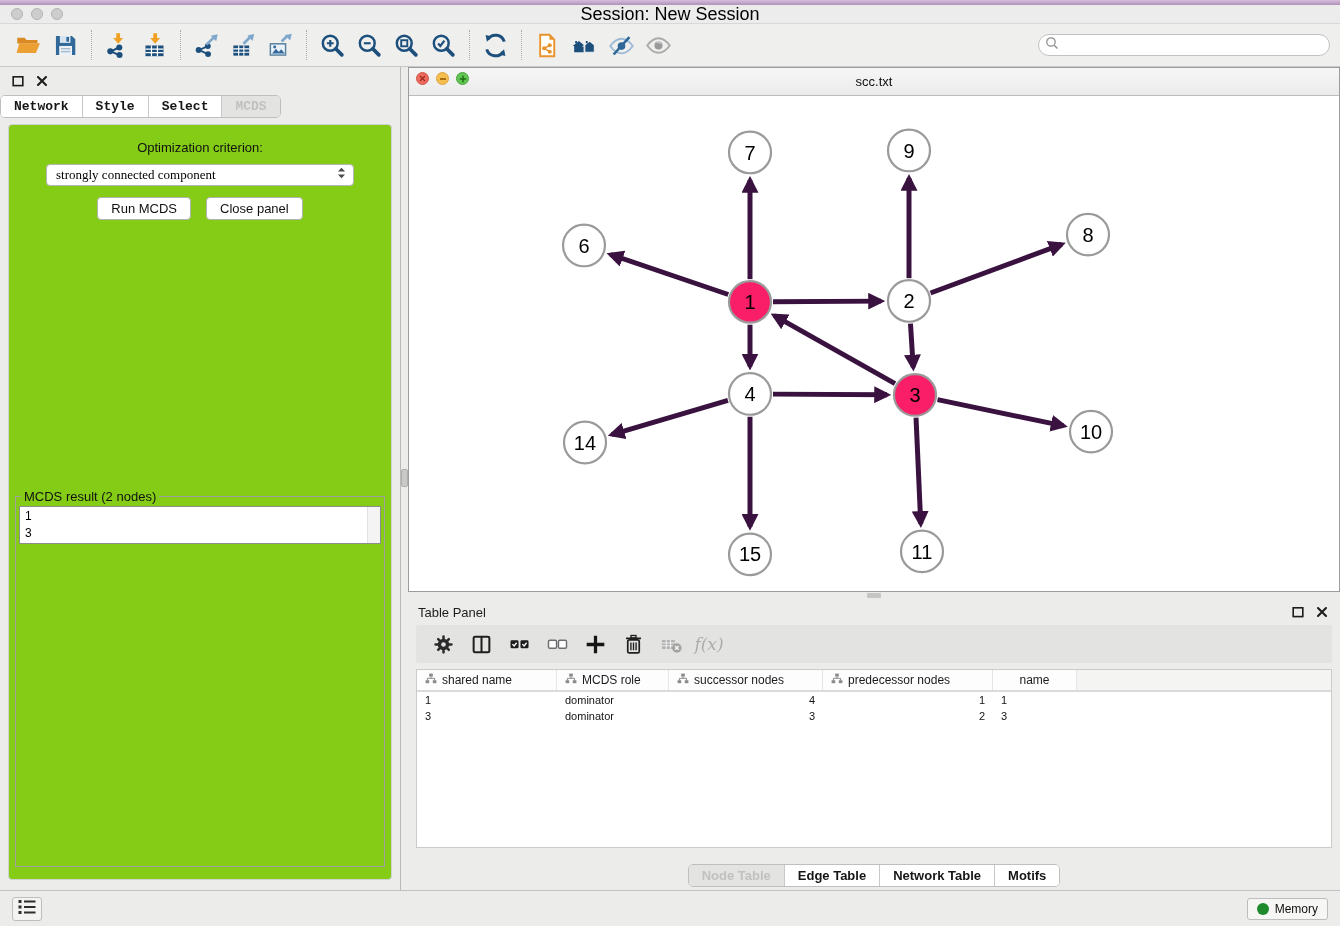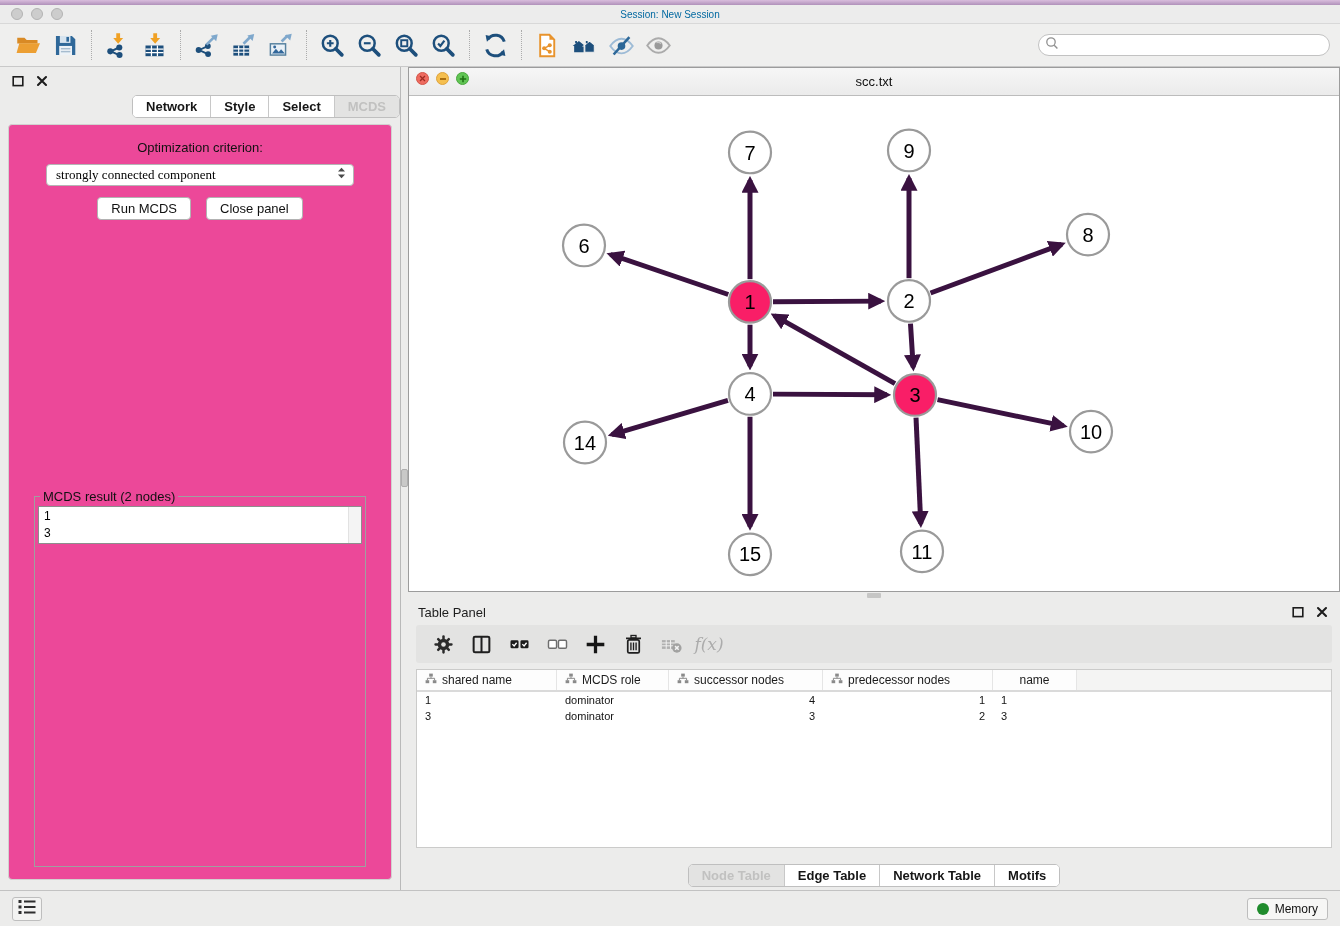--- a/index.html
+++ b/index.html
@@ -6,48 +6,48 @@
   html,body { width:1340px; height:926px; }
   body { font-family:"Liberation Sans",sans-serif; background:#ECECEB; overflow:hidden; }
   .app { width:1340px; height:926px; display:flex; flex-direction:column; }
 
   
   .win-strip { height:5px; background:linear-gradient(#D9BDDD,#B091BA); flex:none; }
   .win-titlebar { height:19px; background:#ECECEC; border-bottom:1px solid #D8D8D8; position:relative;
                   display:flex; align-items:center; justify-content:center; flex:none; }
   .wtl { position:absolute; left:11px; top:3px; display:flex; gap:8px; }
   .wdot { width:12px; height:12px; border-radius:50%; background:#CDCDCD; border:1px solid #B3B3B3; }
-  .win-title { font-size:10px; color:#0369a1; }
+  .win-title { font-size:18px; color:#000000; }
 
   
   .toolbar { height:43px; background:#EFEFEE; border-bottom:1px solid #C9C9C9; display:flex;
              align-items:center; padding:0 10px; flex:none; }
   .tb-groups { display:flex; align-items:center; }
   .tb-btn { width:37px; height:34px; display:flex; align-items:center; justify-content:center; cursor:default; }
   .tb-sep { width:1px; height:30px; border-left:1px dotted #ACACAC; margin:0 7px; }
   .search-box { margin-left:auto; width:292px; height:22px; background:#fff; border:1px solid #C2C2C2;
                 border-radius:12px; display:flex; align-items:center; gap:3px; padding:0 6px; }
   .search-box input { flex:1; border:none; outline:none; font-family:inherit; font-size:12px; background:transparent; }
 
   .main { flex:1; display:flex; min-height:0; }
 
   
   .control-panel { width:401px; flex:none; background:#ECECEB; border-right:1px solid #B9B9B9;
                    display:flex; flex-direction:column; min-height:0; }
   .cp-header { height:27px; display:flex; align-items:center; gap:8px; padding:0 10px; flex:none; }
   .cp-title, .tp-title { font-size:13px; color:#1E1E1E; flex:1; }
   .panel-btn { width:16px; height:16px; display:flex; align-items:center; justify-content:center; }
-  .cp-tabs { display:flex; justify-content:flex-end; margin:1px 0 4px; flex:none; }
+  .cp-tabs { display:flex; justify-content:flex-start; margin:1px 0 4px; flex:none;font-family:Liberation Mono, monospace; }
   .seg { display:inline-flex; border:1px solid #BFBFBF; border-radius:5px; overflow:hidden; background:#fff; }
   .seg-tab { padding:3px 13px; font-size:13px; font-weight:700; color:#161616; background:#fff;
              border-left:1px solid #C8C8C8; white-space:nowrap; cursor:default; }
   .seg-tab:first-child { border-left:none; }
   .seg-active { background:#E3E3E2; color:#C1C1C0; }
-  .cp-content { flex:1; margin:2px 8px 10px; background:#ec4899; border:1px solid #D1D1D0; border-radius:4px;
-                padding:15px 21px 8px; display:flex; flex-direction:column; min-height:0; }
+  .cp-content { flex:1; margin:2px 8px 10px; background:#84cc16; border:1px solid #D1D1D0; border-radius:4px;
+                padding:15px 2px 8px; display:flex; flex-direction:column; min-height:0; }
   .opt-label { text-align:center; font-size:13px; color:#111; margin-bottom:9px; }
   .select { width:308px; height:22px; margin:0 auto; background:#fff; border:1px solid #B5B5B5; border-radius:4px;
             display:flex; align-items:center; padding:0 5px 0 9px; font-size:13px;font-family:Liberation Serif, serif; }
   .select .val { flex:1; }
   .btn-row { display:flex; justify-content:center; gap:15px; margin-top:11px; }
   .btn { font-family:inherit; font-size:13px; color:#111; padding:3px 13px; background:#fff;
          border:1px solid #B2B2B2; border-radius:4px; cursor:default; }
   .result-box { margin:auto 4px 4px; height:378px; border:1px solid #9F9F9F; padding:2px 3px 3px; }
   .result-box legend { font-size:13px; color:#111; padding:0 3px; margin-left:2px; }
   .result-inner { position:relative; height:100%; background:#fff; border:1px solid #8D8D8D; overflow:hidden; }

